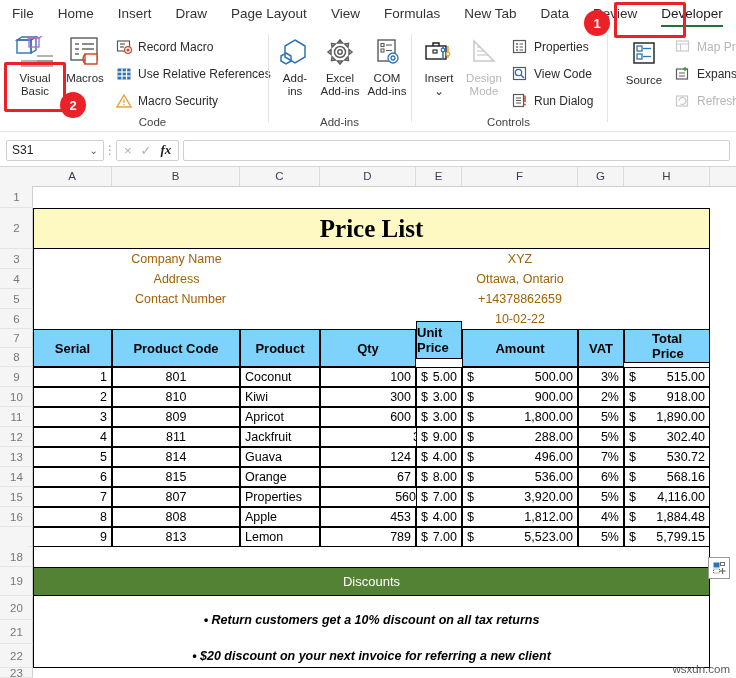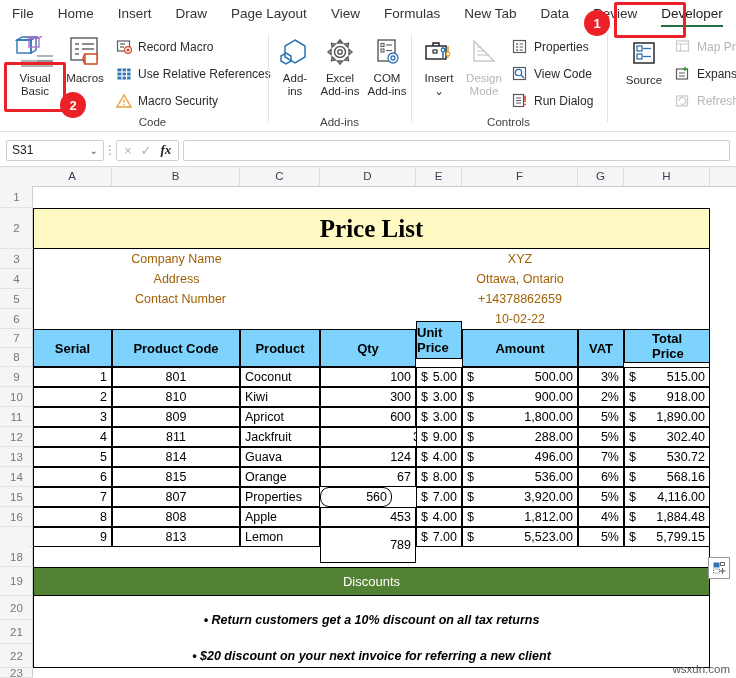--- a/index.html
+++ b/index.html
@@ -594,21 +594,21 @@
           <span>536.00</span>
         </div>
         <div class="cell datacell rgt" style="left: 578px; top: 300px; width: 46px; height: 20px;">6%</div>
         <div class="cell datacell rgt" style="left: 624px; top: 300px; width: 86px; height: 20px; position: absolute;">
           <span class="money">$</span>
           <span>568.16</span>
         </div>
         <div class="cell datacell rgt" style="left: 33px; top: 320px; width: 79px; height: 20px;">7</div>
         <div class="cell datacell ctr" style="left: 112px; top: 320px; width: 128px; height: 20px;">807</div>
         <div class="cell datacell lft" style="left: 240px; top: 320px; width: 80px; height: 20px;">Properties</div>
-        <div class="cell datacell rgt" style="left: 320px; top: 320px; width: 72px; height: 20px; border-radius: 9px;">560</div>
+        <div class="cell datacell rgt" style="left: 320px; top: 320px; width: 101px; height: 20px;">560</div>
         <div class="cell datacell rgt" style="left: 416px; top: 320px; width: 46px; height: 20px; position: absolute;">
           <span class="money">$</span>
           <span>7.00</span>
         </div>
         <div class="cell datacell rgt" style="left: 462px; top: 320px; width: 116px; height: 20px; position: absolute;">
           <span class="money">$</span>
           <span>3,920.00</span>
         </div>
         <div class="cell datacell rgt" style="left: 578px; top: 320px; width: 46px; height: 20px;">5%</div>
         <div class="cell datacell rgt" style="left: 624px; top: 320px; width: 86px; height: 20px; position: absolute;">
@@ -628,21 +628,21 @@
           <span>1,812.00</span>
         </div>
         <div class="cell datacell rgt" style="left: 578px; top: 340px; width: 46px; height: 20px;">4%</div>
         <div class="cell datacell rgt" style="left: 624px; top: 340px; width: 86px; height: 20px; position: absolute;">
           <span class="money">$</span>
           <span>1,884.48</span>
         </div>
         <div class="cell datacell rgt" style="left: 33px; top: 360px; width: 79px; height: 20px;">9</div>
         <div class="cell datacell ctr" style="left: 112px; top: 360px; width: 128px; height: 20px;">813</div>
         <div class="cell datacell lft" style="left: 240px; top: 360px; width: 80px; height: 20px;">Lemon</div>
-        <div class="cell datacell rgt" style="left: 320px; top: 360px; width: 96px; height: 36px;">789</div>
+        <div class="cell datacell rgt" style="left: 320px; top: 360px; width: 96px; height: 20px;">789</div>
         <div class="cell datacell rgt" style="left: 416px; top: 360px; width: 46px; height: 20px; position: absolute;">
           <span class="money">$</span>
           <span>7.00</span>
         </div>
         <div class="cell datacell rgt" style="left: 462px; top: 360px; width: 116px; height: 20px; position: absolute;">
           <span class="money">$</span>
           <span>5,523.00</span>
         </div>
         <div class="cell datacell rgt" style="left: 578px; top: 360px; width: 46px; height: 20px;">5%</div>
         <div class="cell datacell rgt" style="left: 624px; top: 360px; width: 86px; height: 20px; position: absolute;">

